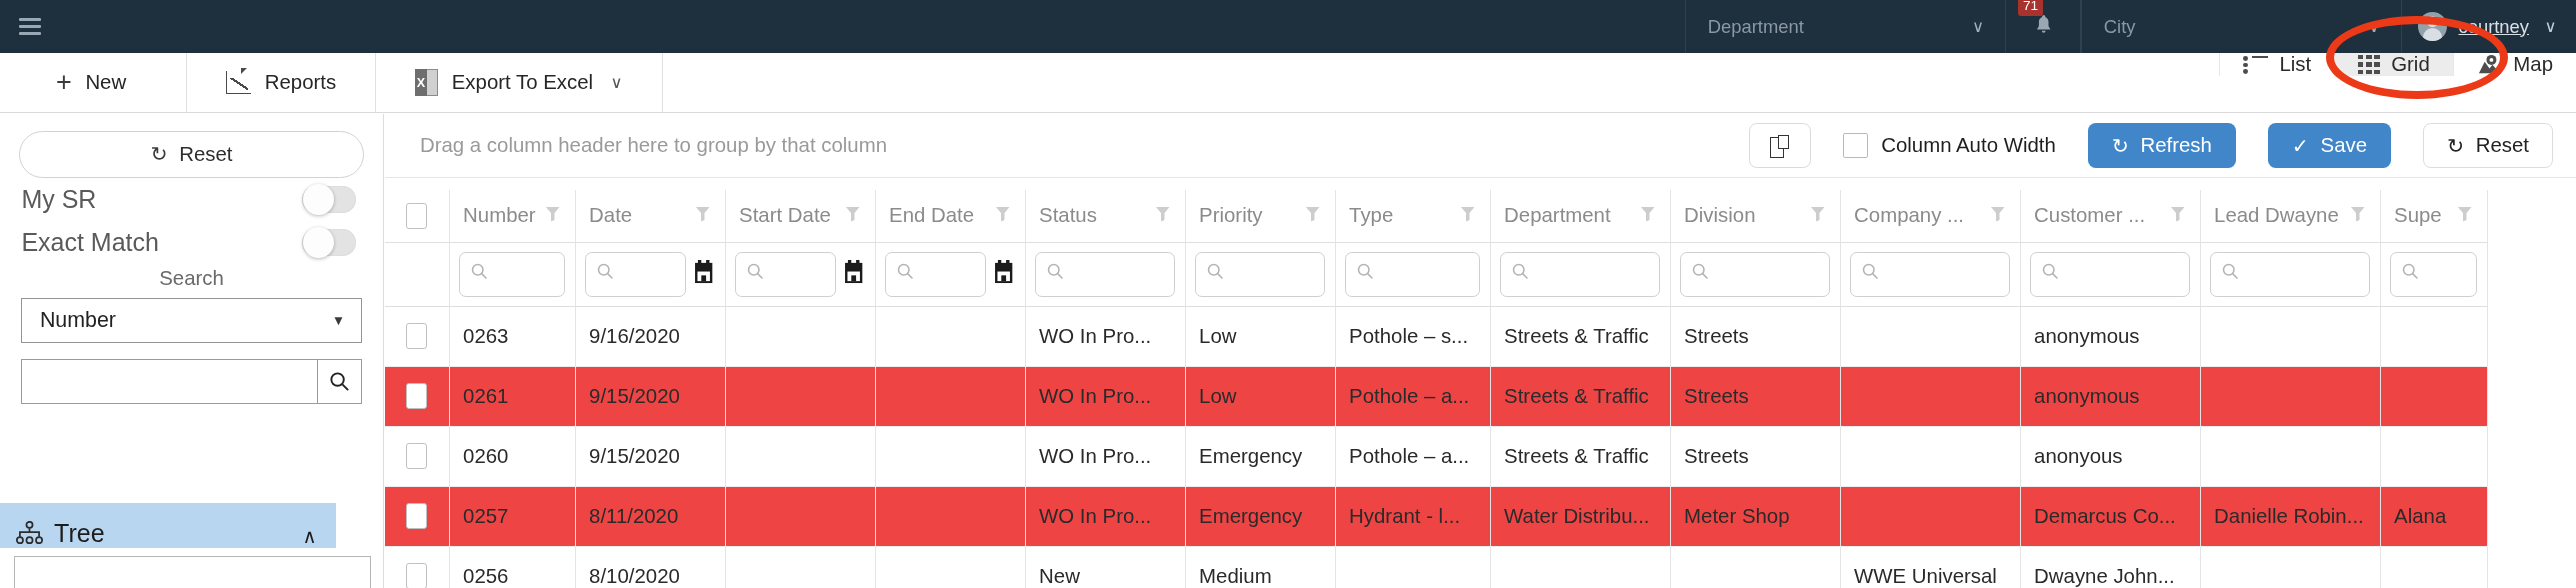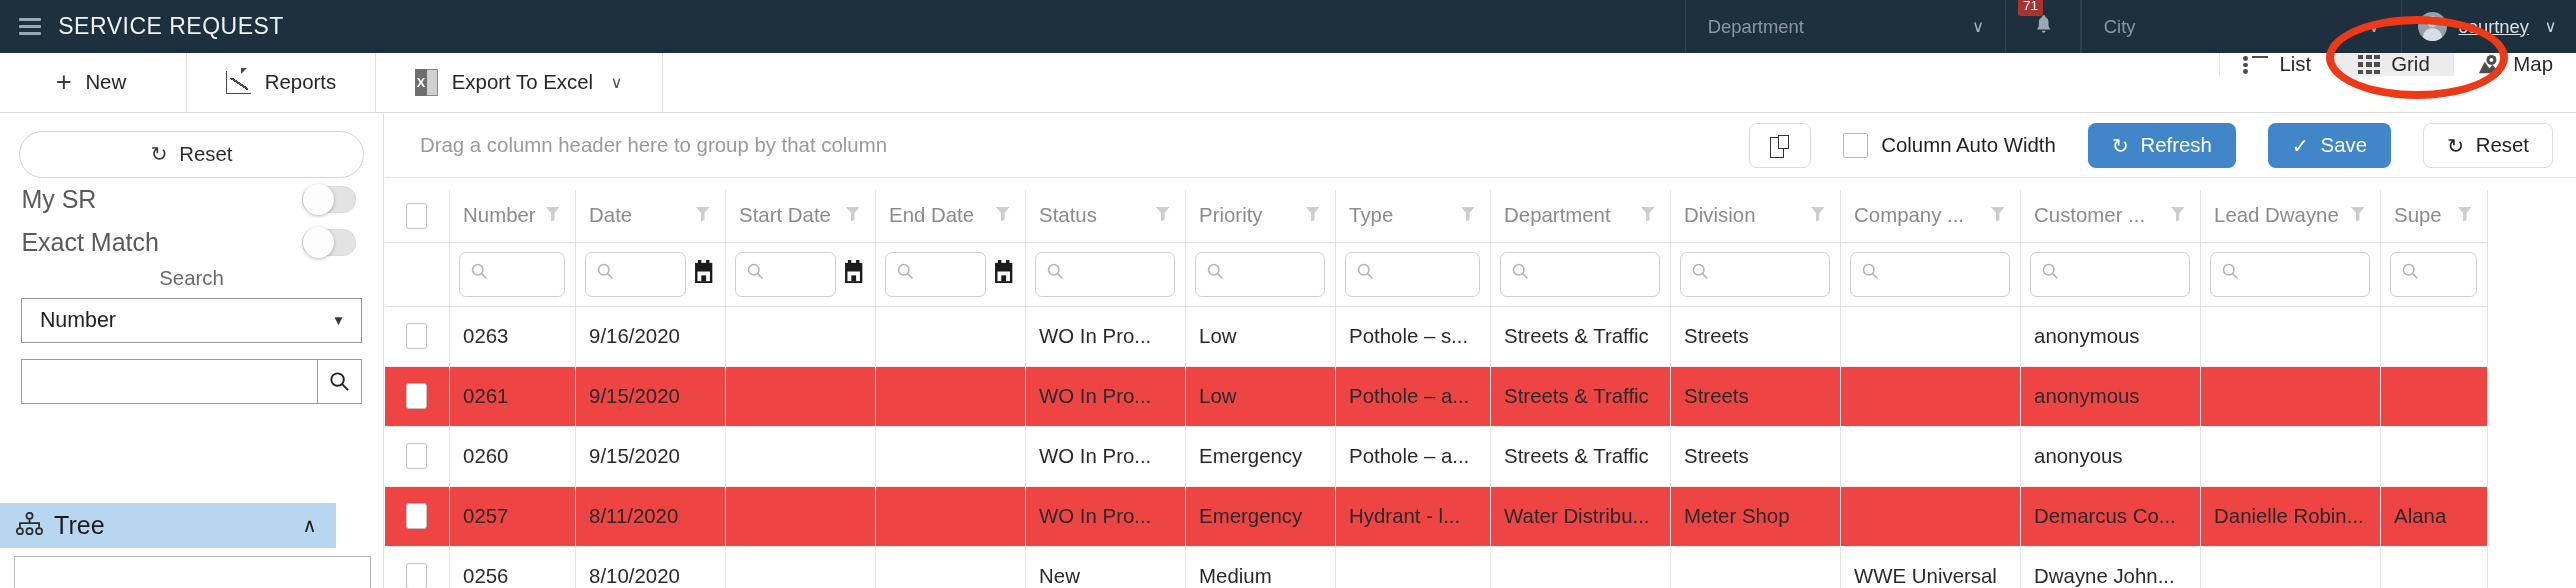--- a/index.html
+++ b/index.html
@@ -130,21 +130,21 @@
   .sb-select .dn { font-size: 13.6px; color: #3a3a3a; }
   .sb-input-wrap { margin: 15.5px 21.4px 0; height: 45px; display: flex; }
   .sb-input { flex: 1; border: 1px solid #9b9b9b; border-right: none; background: #fff; }
   .sb-input input { width: 100%; height: 100%; border: none; outline: none; font-size: 18.4px;
     padding: 0 9.7px; font-family: "Liberation Sans", sans-serif; }
   .sb-search-btn { width: 45px; border: 1px solid #9b9b9b; background: #fff; cursor: pointer;
     display: flex; align-items: center; justify-content: center; }
 
   .tree-hdr {
     position: absolute; left: 0; bottom: 41px; width: 336px; height: 45px;
-    background: #b8d6ef; display: flex; align-items: center; padding: 0 19.4px 0 15.5px;
+    background: #b8d6ef; display: flex; align-items: flex-end; padding: 0 19.4px 0 15.5px;
     cursor: pointer;
   }
   .tree-hdr .t { font-size: 25px; color: #1d1d1d; margin-left: 11.6px; }
   .tree-hdr .chev { margin-left: auto; font-size: 19.4px; color: #1d1d1d; }
   .tree-box { position: absolute; left: 13.6px; bottom: 0px; width: 357px; height: 33px;
     border: 1px solid #b5b5b5; background: #fff; }
 
   
   .gridpanel { position: absolute; left: 385px; top: 114px; right: 0; bottom: 0; background: #fff; }
   .grid-toolbar { height: 64px; display: flex; align-items: center; padding: 0 23px 0 35px;
@@ -192,21 +192,20 @@
 </style>
 </head>
 <body>
 
 <div class="topbar">
   <div class="hamburger">
     <i></i>
       <i></i>
       <i></i>
   </div>
-  <div class="app-title">SERVICE REQUEST</div>
 
   <div class="topbar-right">
     <div class="hdr-sel">
       <span>Department</span>
       <span class="caret">∨</span>
     </div>
 
     <div class="bell-wrap">
       <div class="bell">
         <svg width="19.4" height="23" viewBox="0 0 20 24" aria-hidden="true">

